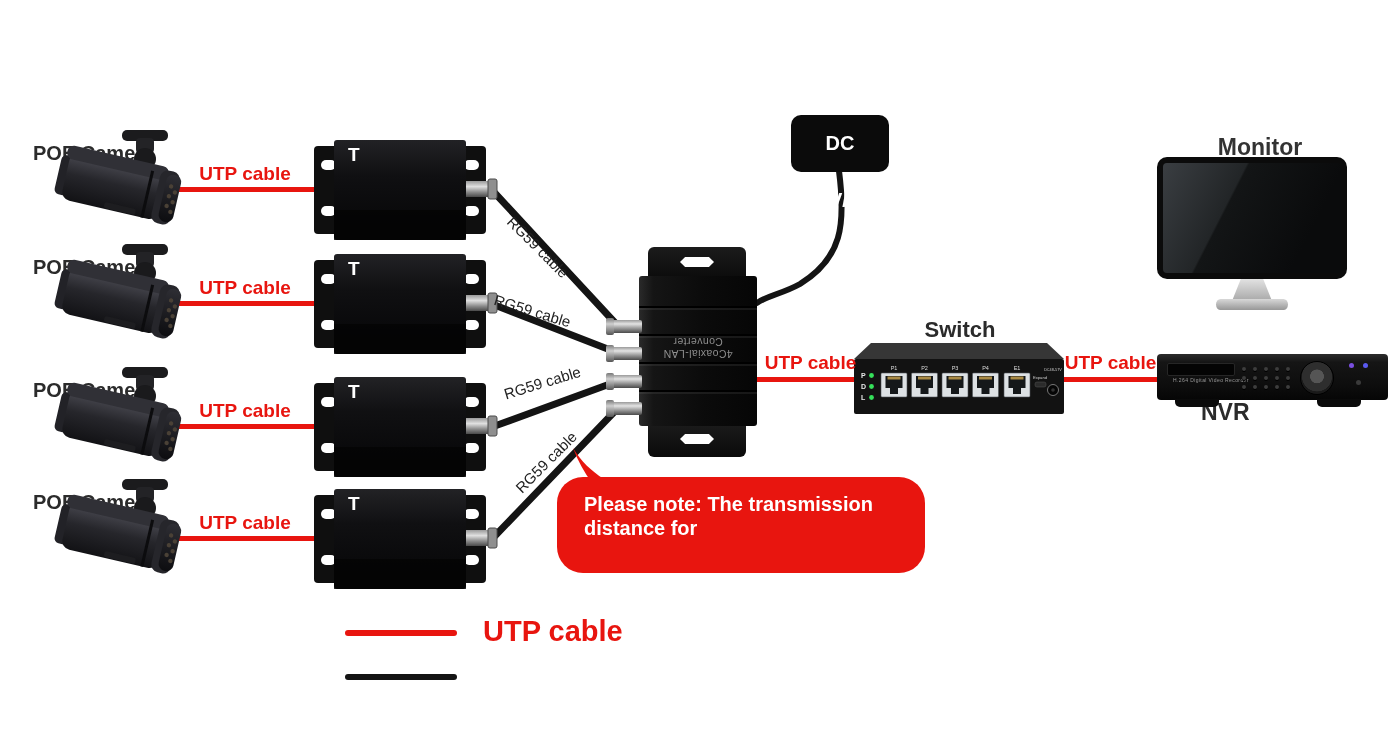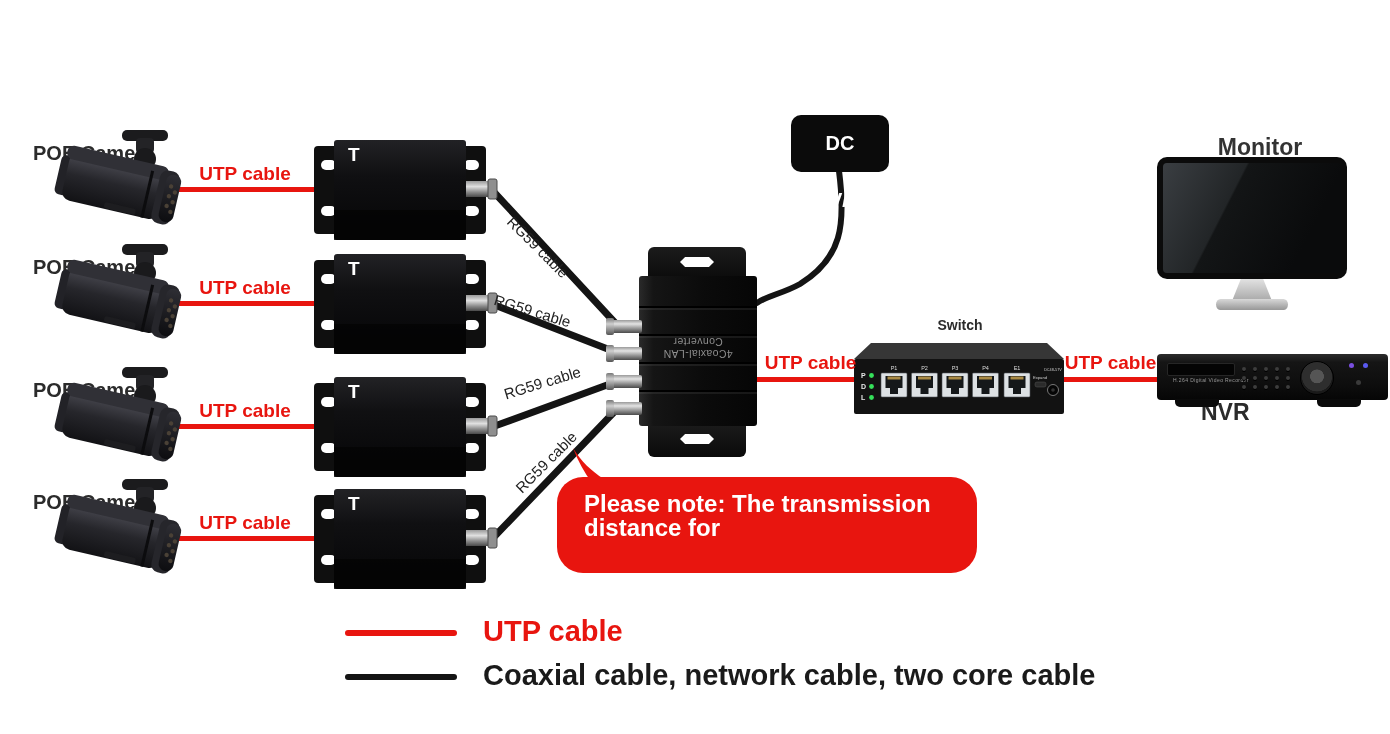--- a/index.html
+++ b/index.html
@@ -42,22 +42,22 @@
   .nvr-body{left:1157px;top:354px;width:231px;height:46px;border-radius:4px;z-index:2;
     background:linear-gradient(180deg,#2c2c2c 0%,#151515 18%,#0d0d0d 70%,#060606 100%);}
   .nvr-window{position:absolute;left:10px;top:9px;width:66px;height:11px;background:#040404;border:1px solid #262626;border-radius:2px;}
   .nvr-text{position:absolute;left:16px;top:23px;color:#9a9a9a;font-size:5px;letter-spacing:.4px;white-space:nowrap;}
   .nvr-btn{position:absolute;width:4px;height:4px;border-radius:50%;background:#3d3d3d;box-shadow:0 1px 0 #000;}
   .nvr-jog{position:absolute;left:143px;top:7px;width:32px;height:32px;border-radius:50%;
     background:radial-gradient(circle at 50% 45%,#555 0 28%,#2e2e2e 30% 62%,#1a1a1a 64% 100%);border:1px solid #000;}
   .nvr-led{position:absolute;width:5px;height:5px;border-radius:50%;}
   .nvr-foot{position:absolute;top:45px;width:44px;height:8px;background:#0a0a0a;border-radius:0 0 5px 5px;}
   
-  .note{left:557px;top:477px;width:420px;height:96px;background:#e8150f;border-radius:26px;z-index:6;
-    color:#fff;font-weight:700;font-size:24px;line-height:24px;padding:15px 0 0 27px;box-sizing:border-box;}
+  .note{left:557px;top:477px;width:368px;height:96px;background:#e8150f;border-radius:26px;z-index:6;
+    color:#fff;font-weight:700;font-size:20px;line-height:24px;padding:15px 0 0 27px;box-sizing:border-box;}
   
   .legend-line{height:6px;width:112px;left:345px;border-radius:3px;}
   .legend-text{font-size:29px;font-weight:700;white-space:nowrap;}
   .z1{z-index:1}.z2{z-index:2}.z3{z-index:3}.z5{z-index:5}
   .tx-t{color:#fff;font-size:19px;font-weight:600;z-index:3;}
 </style>
 </head>
 <body>
 
 <div class="canvas">
@@ -199,21 +199,21 @@
   <div class="abs bnc" style="top:320px"></div>
   <div class="abs bnc" style="top:347px"></div>
   <div class="abs bnc" style="top:375px"></div>
   <div class="abs bnc" style="top:402px"></div>
 
   <div class="abs dc-badge">DC 52V/2A</div>
 
   <div class="abs redline" style="left:755px;top:377px;width:105px"></div>
   <div class="abs utp-label z3" style="left:758px;top:352px;width:105px">UTP cable</div>
 
-  <div class="abs dev-label" style="left:900px;top:317px;width:120px;text-align:center;font-size:14px">Switch</div>
+  <div class="abs dev-label" style="left:900px;top:317px;width:120px;text-align:center;font-size:22px">Switch</div>
   <svg class="abs z2" style="left:854px;top:340px" width="210" height="76" viewBox="0 0 210 76">
     <polygon points="17,3 193,3 210,19 0,19" fill="#363636"></polygon>
     <rect x="0" y="19" width="210" height="55" rx="2" fill="#121212"></rect>
     <g fill="#e8e8e8" font-size="7" font-weight="bold">
       <text x="7" y="38">P</text>
       <text x="7" y="49">D</text>
       <text x="7" y="60">L</text>
     </g>
     <g fill="#35e05a">
       <circle cx="17.5" cy="35.5" r="2.4"></circle>
@@ -304,15 +304,14 @@
   <svg class="abs z5" width="1390" height="734" style="left:0;top:0;pointer-events:none">
     <path d="M 573 448 C 581 461 591 471 604 479 L 636 483 L 592 483 C 584 472 578 461 573 448 Z" fill="#e8150f"></path>
   </svg>
   <div class="abs note">
     <div>Please note: The transmission distance for</div>
   </div>
 
   <div class="abs legend-line" style="top:630px;background:#e8150f"></div>
   <div class="abs legend-text" style="left:483px;top:615px;color:#e8150f">UTP cable</div>
   <div class="abs legend-line" style="top:674px;background:#141414"></div>
-  <div class="abs legend-text" style="left:483px;top:659px;color:#1a1a1a">Coaxial cable, network cable, two core cable</div>
 
 </div>
 
 </body></html>

